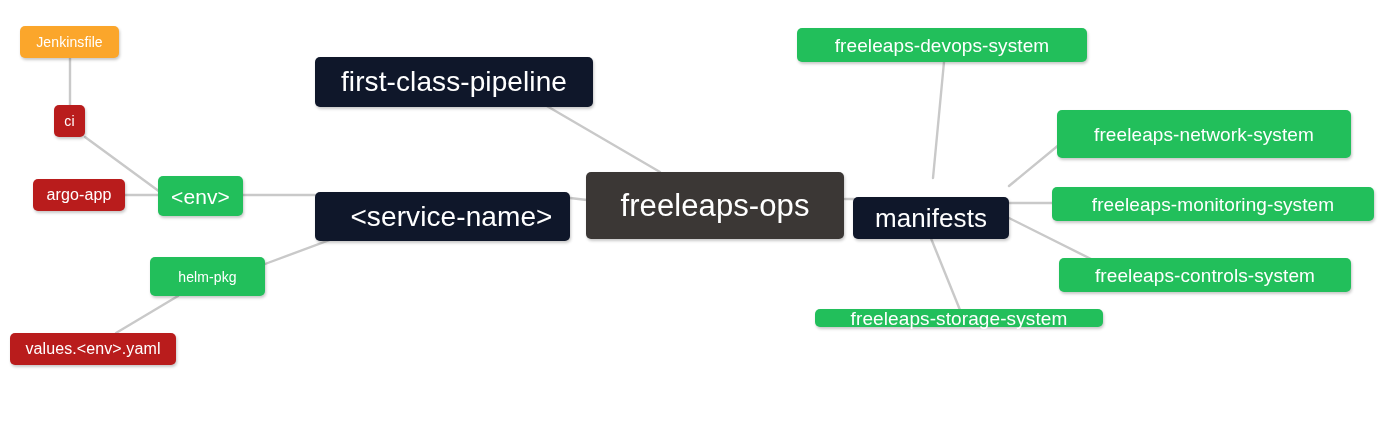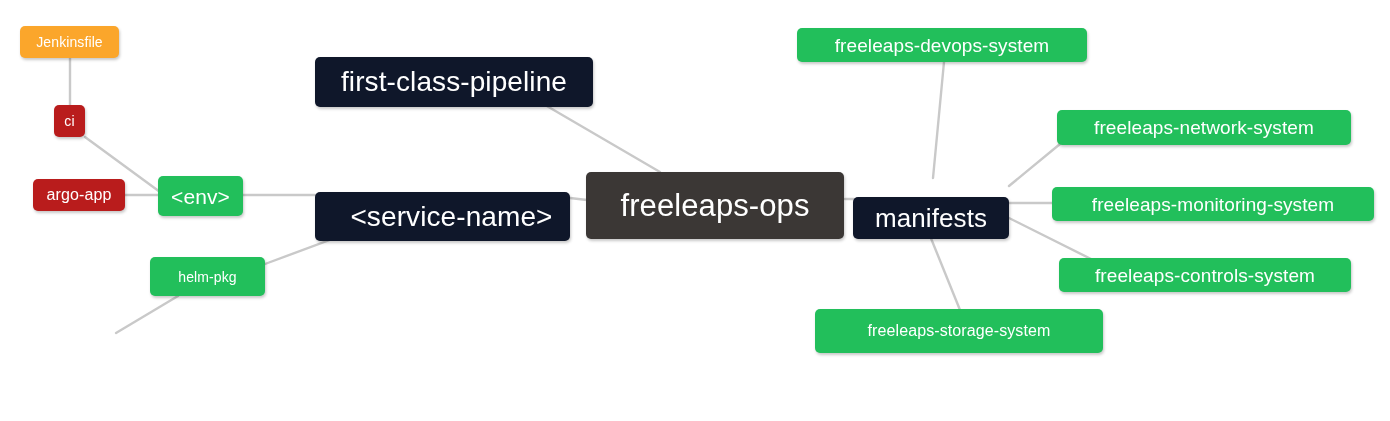--- a/index.html
+++ b/index.html
@@ -89,20 +89,23 @@
   </div>
 
   <div class="node n-red" style="left:33px; top:179px; width:92px; height:32px; font-size:16px;">
     <span>argo-app</span>
   </div>
 
   <div class="node n-green" style="left:158px; top:176px; width:85px; height:40px; font-size:21px;">
     <span>&lt;env&gt;</span>
   </div>
 
+  <div class="node n-red" style="left:10px; top:333px; width:166px; height:32px; font-size:16px;">
+    <span>values.&lt;env&gt;.yaml</span>
+  </div>
 
   <div class="node n-green" style="left:150px; top:257px; width:115px; height:39px; font-size:14px;">
     <span>helm-pkg</span>
   </div>
 
   <div class="node n-blue" style="left:315px; top:38px; width:278px; height:50px; font-size:28px;">
     <span>first-class-pipeline</span>
   </div>
 
   <div class="node n-blue" style="left:315px; top:173px; width:255px; height:49px; font-size:28px;padding-left:18px;">
@@ -114,29 +117,29 @@
   </div>
 
   <div class="node n-blue" style="left:853px; top:178px; width:156px; height:42px; font-size:26px;">
     <span>manifests</span>
   </div>
 
   <div class="node n-green" style="left:797px; top:28px; width:290px; height:34px; font-size:19px;">
     <span>freeleaps-devops-system</span>
   </div>
 
-  <div class="node n-green" style="left:1057px; top:110px; width:294px; height:35px; font-size:19px;">
+  <div class="node n-green" style="left:1057px; top:110px; width:294px; height:48px; font-size:19px;">
     <span>freeleaps-network-system</span>
   </div>
 
   <div class="node n-green" style="left:1052px; top:187px; width:322px; height:34px; font-size:19px;">
     <span>freeleaps-monitoring-system</span>
   </div>
 
   <div class="node n-green" style="left:1059px; top:258px; width:292px; height:34px; font-size:19px;">
     <span>freeleaps-controls-system</span>
   </div>
 
-  <div class="node n-green" style="left:815px; top:309px; width:288px; height:44px; font-size:16px;">
+  <div class="node n-green" style="left:815px; top:309px; width:288px; height:18px; font-size:19px;">
     <span>freeleaps-storage-system</span>
   </div>
 
 </div>
 
 </body></html>

